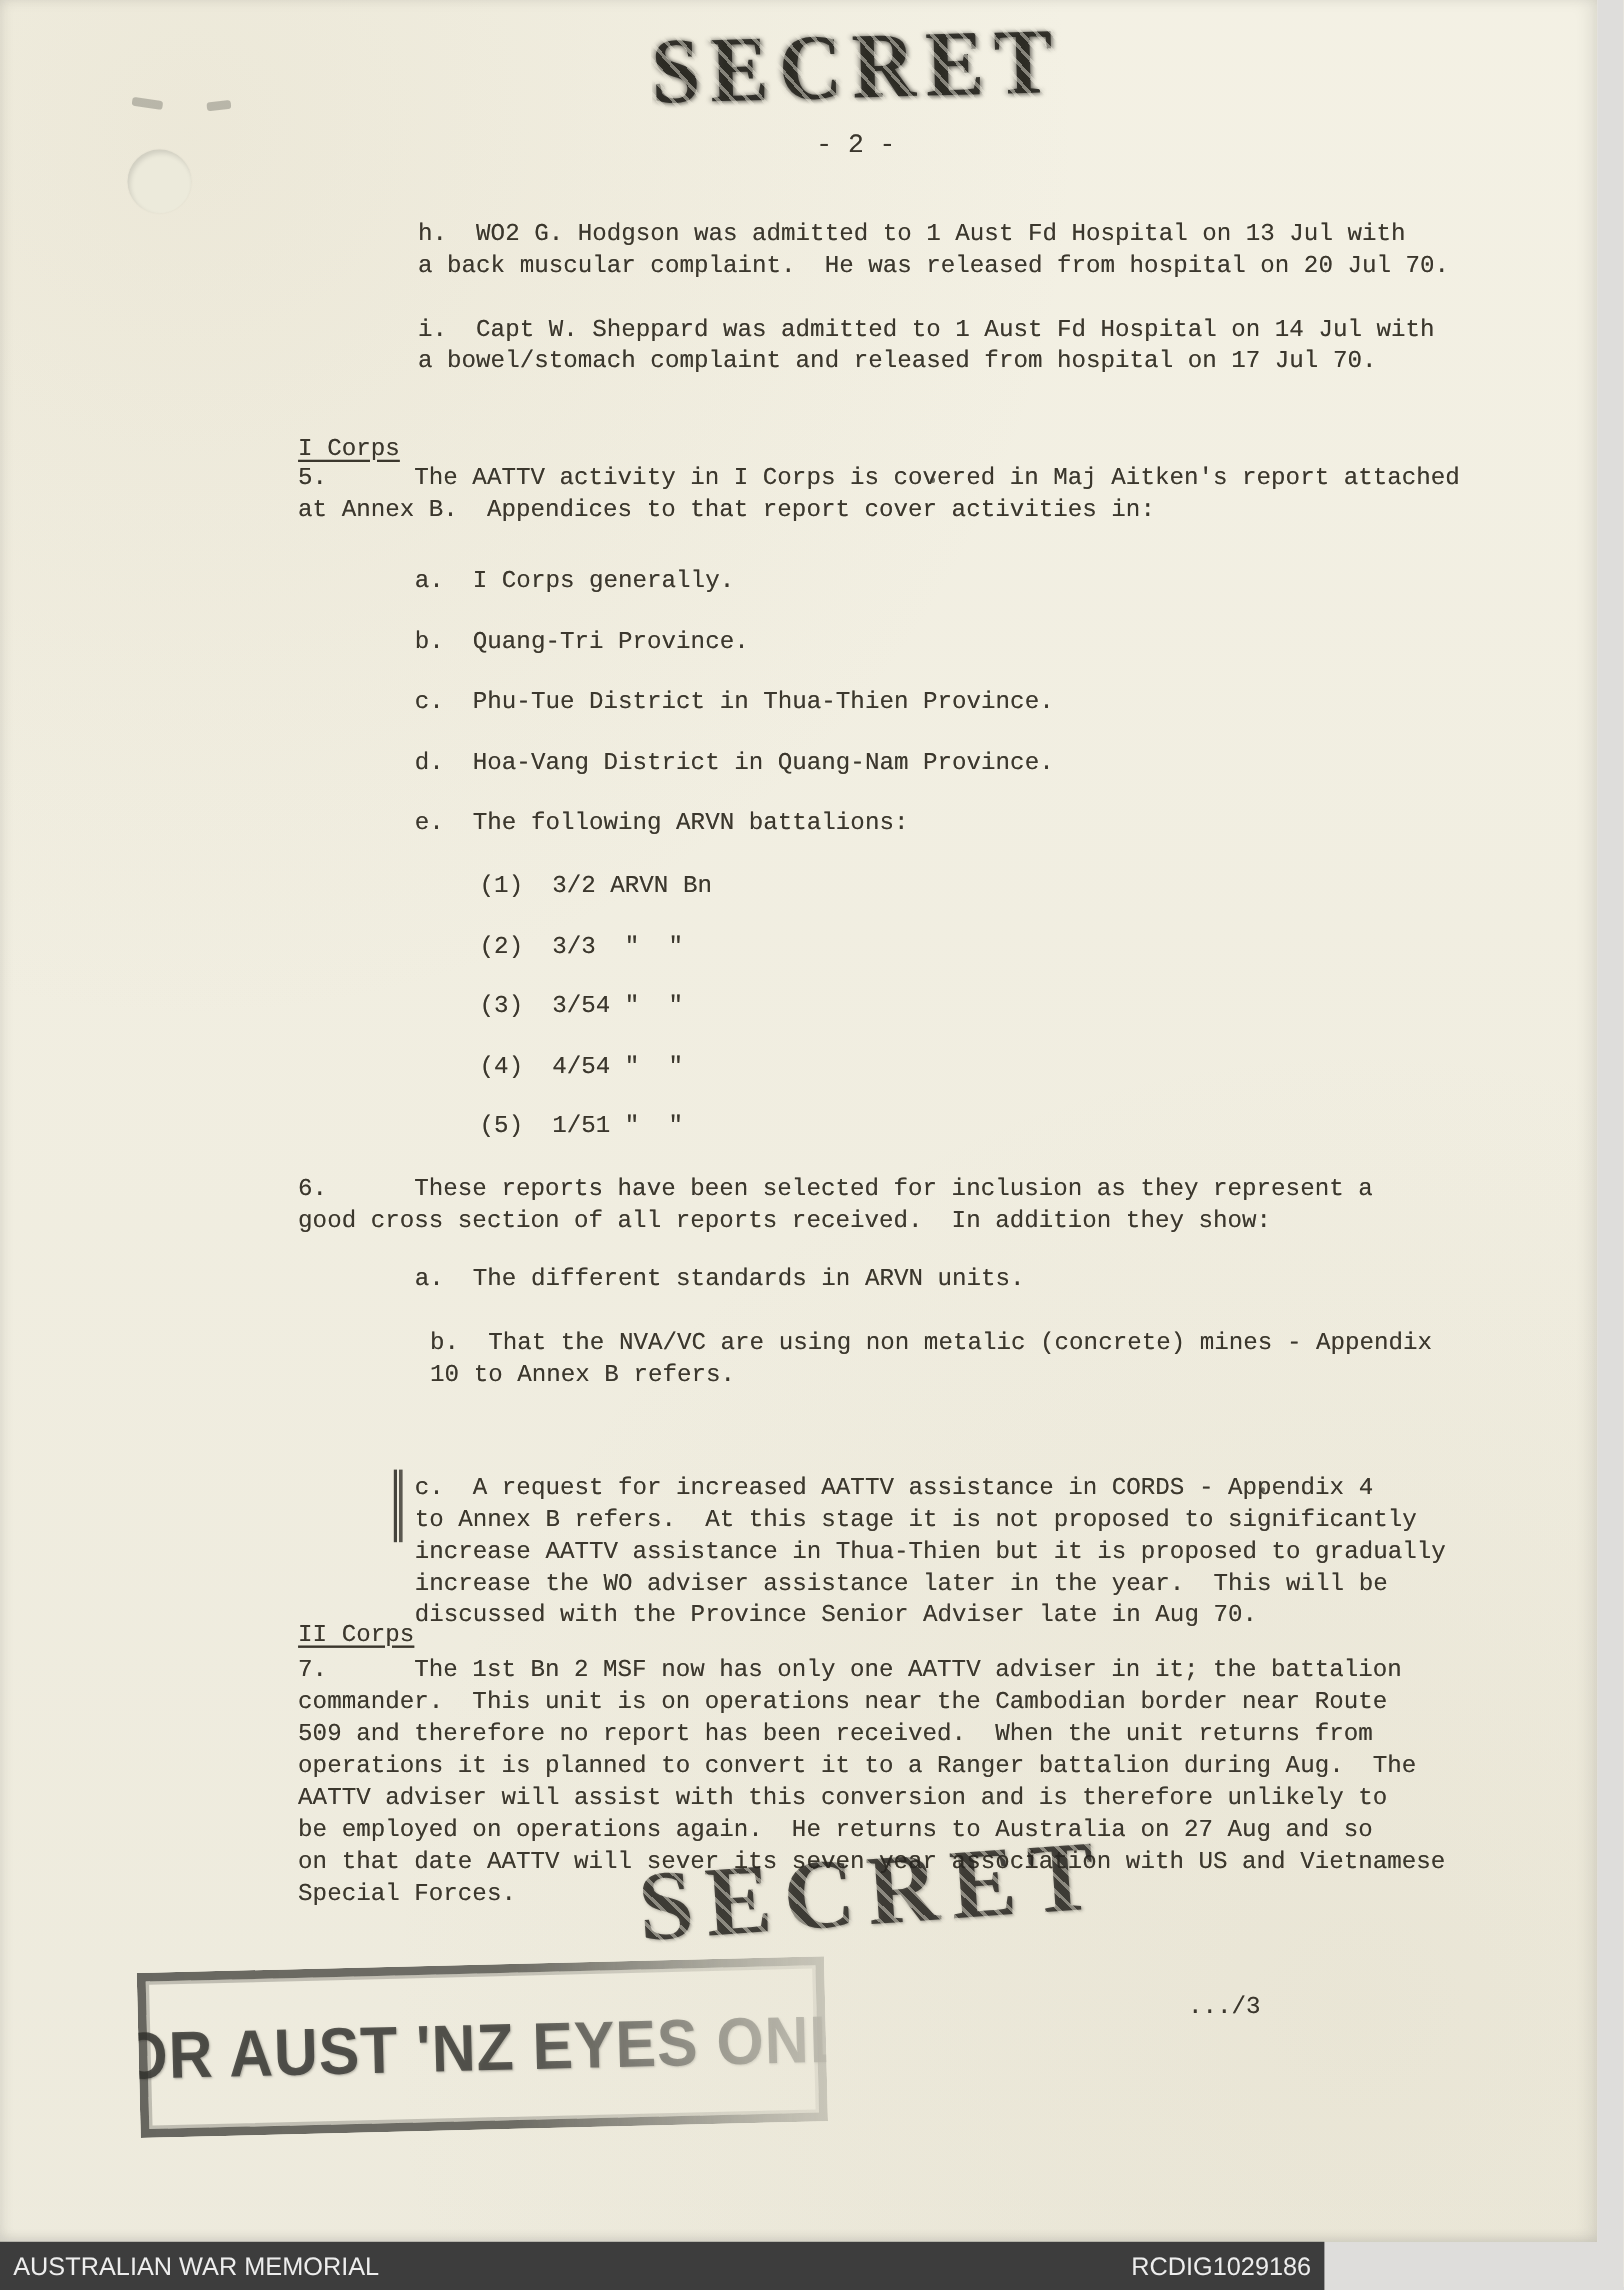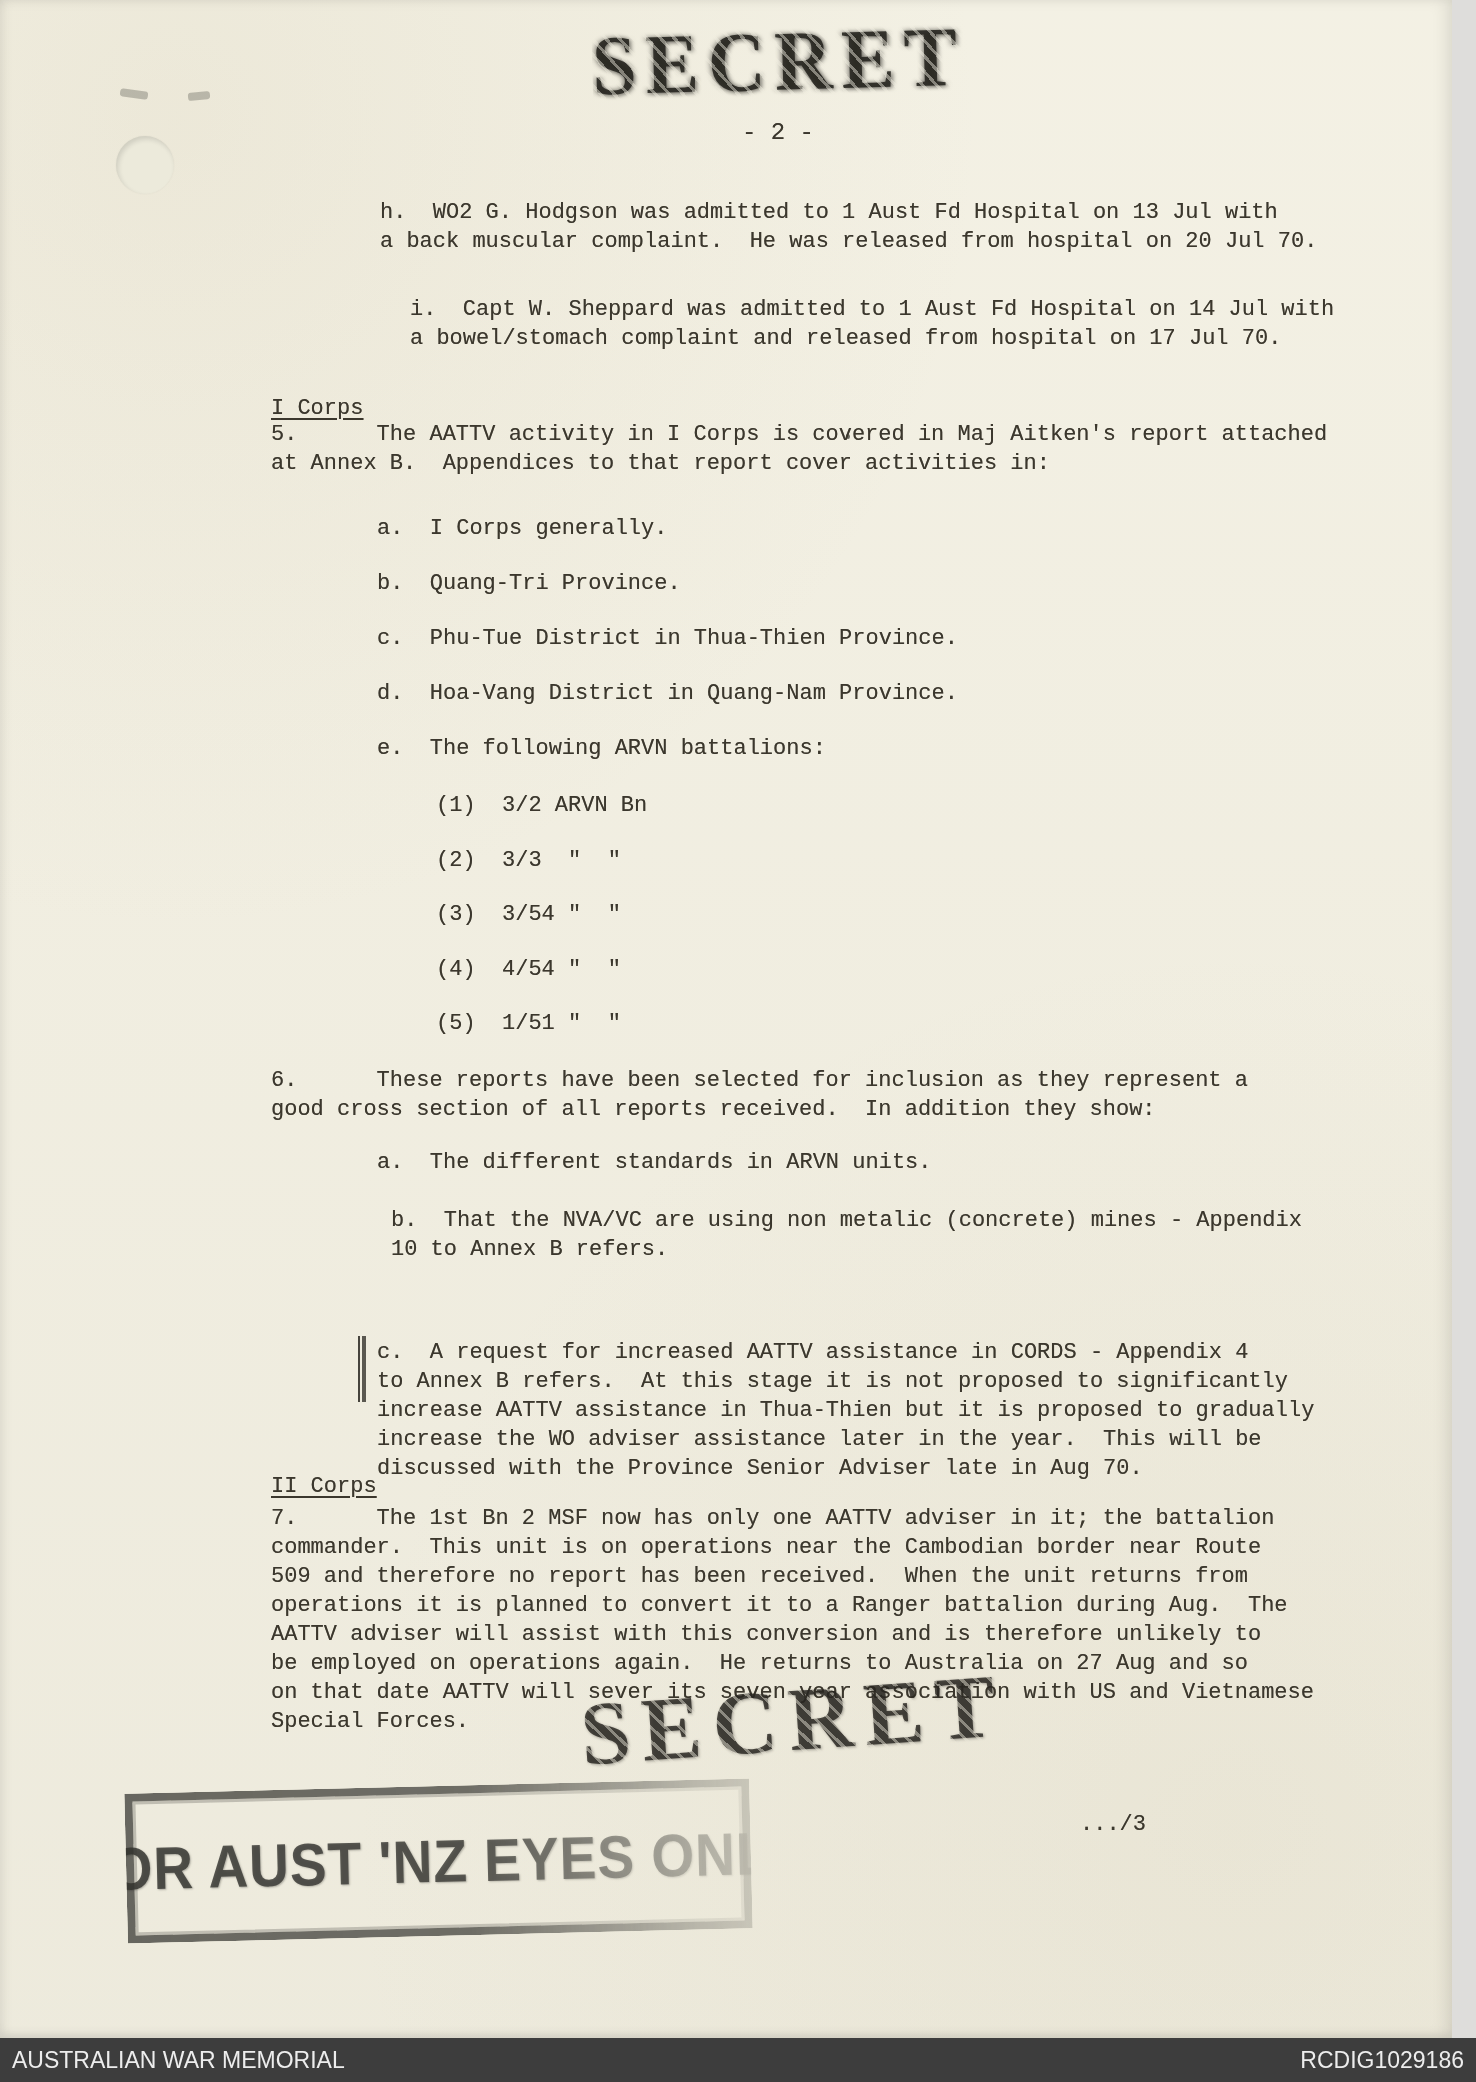--- a/index.html
+++ b/index.html
@@ -29,21 +29,21 @@
     font-size:22px;
     line-height:29px;
     color:#3b372d;
     text-shadow:0 0 0.6px rgba(59,55,45,0.55);
   }
   .heading { text-decoration:underline; text-underline-offset:4px;margin-top:28px; }
 
   
   .page-number { top:118px; left:742px; font-size:24px; }
   .p-parah   { top:198px;  left:380px; }
-  .p-parai   { top:295px;  left:380px;margin-left:30px; }
+  .p-parai   { top:285px;  left:380px; }
   .h-icorps  { top:366px;  left:271px; }
   .p-5       { top:420px;  left:271px; }
   .li-5a     { top:514px;  left:377px; }
   .li-5b     { top:569px;  left:377px; }
   .li-5c     { top:624px;  left:377px; }
   .li-5d     { top:679px;  left:377px; }
   .li-5e     { top:734px;  left:377px; }
   .bn-1      { top:791px;  left:436px; }
   .bn-2      { top:846px;  left:436px; }
   .bn-3      { top:900px;  left:436px; }
@@ -122,21 +122,21 @@
   .speck {
     position:absolute; width:4px; height:5px; border-radius:50%;
     background:rgba(50,48,42,0.7);
   }
   .sp-1 { left:846px; top:434px; }
   .sp-2 { left:1146px, top:1352px; }
   .sp-2 { left:1146px; top:1352px; }
 
   
   .footer {
-    position:absolute; left:0; bottom:0; width:1476px; height:44px;
+    position:absolute; left:0; bottom:0; width:1204px; height:44px;
     background:#3d3d3d;
     display:flex; align-items:center; justify-content:space-between;
     padding:0 12px;
     font-family:"Liberation Sans", sans-serif;
     font-size:23px;
     color:#ededed;
   }
 </style>
 </head>
 <body>

